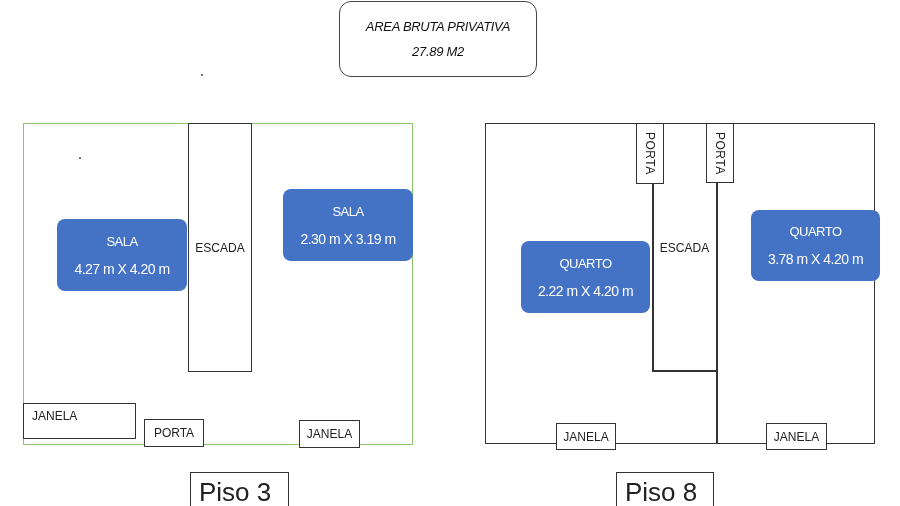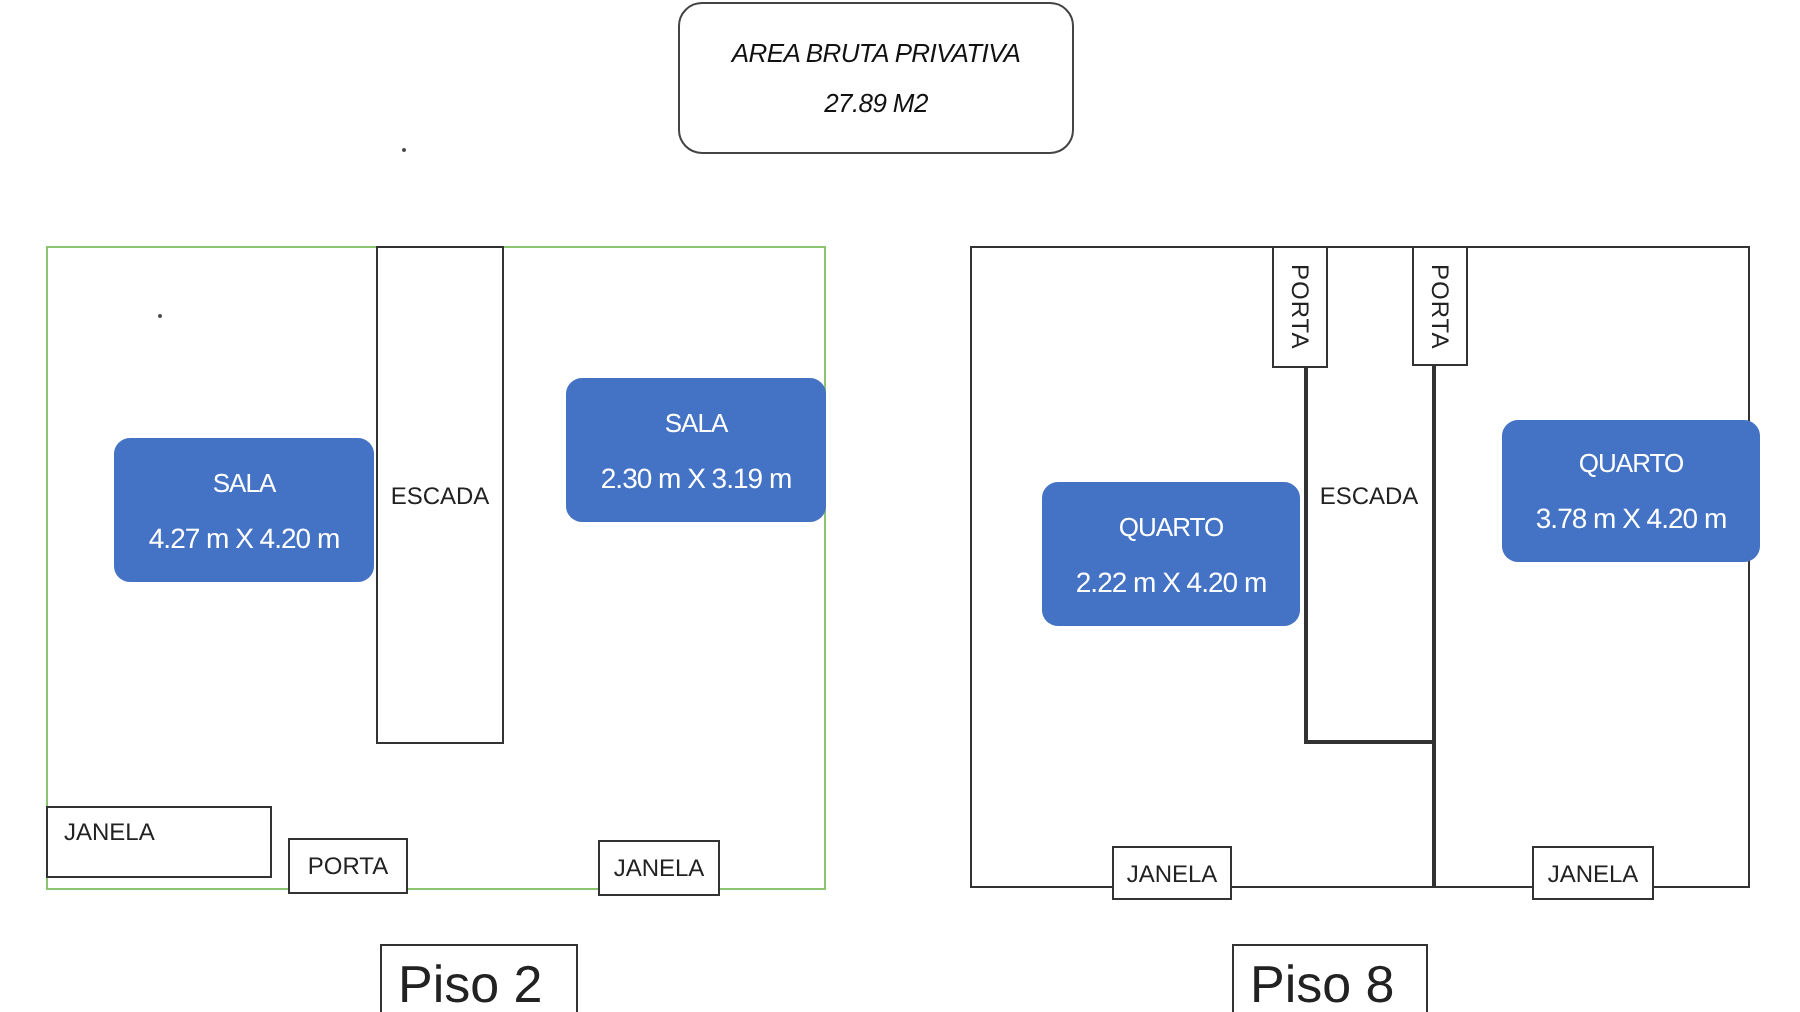--- a/index.html
+++ b/index.html
@@ -87,17 +87,17 @@
   <div>3.78 m X 4.20 m</div>
 </div>
 <div class="abs box center" style="left:556px; top:423px; width:60px; height:27px;">
   <span>JANELA</span>
 </div>
 <div class="abs box center" style="left:766px; top:423px; width:61px; height:27px;">
   <span>JANELA</span>
 </div>
 
 <div class="abs piso" style="left:190px; top:472px; width:99px; height:40px;">
-  <span>Piso 2</span>
+  <span>Piso 3</span>
 </div>
 <div class="abs piso" style="left:616px; top:472px; width:98px; height:40px;">
   <span>Piso 8</span>
 </div>
 
 </body></html>

